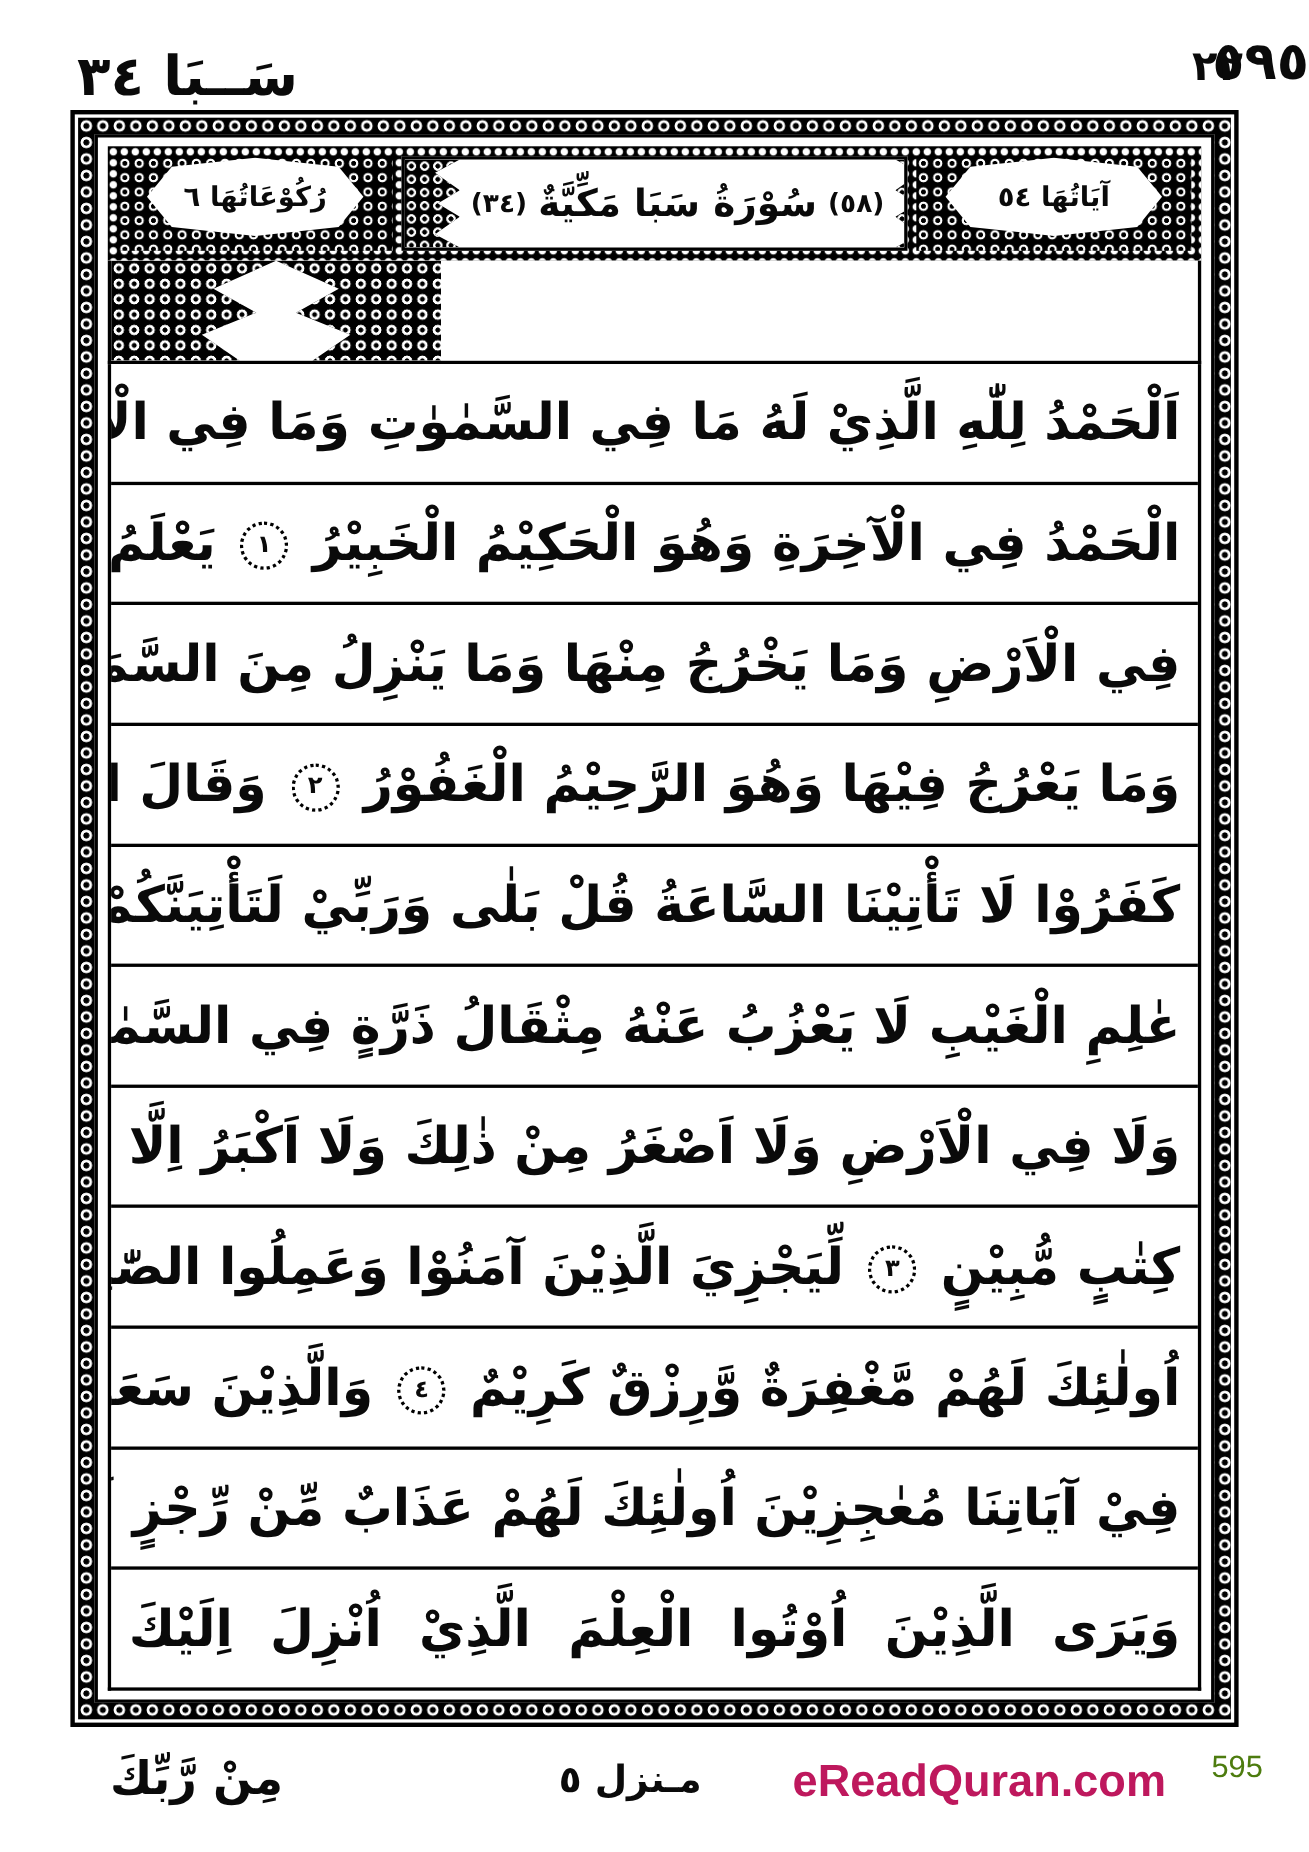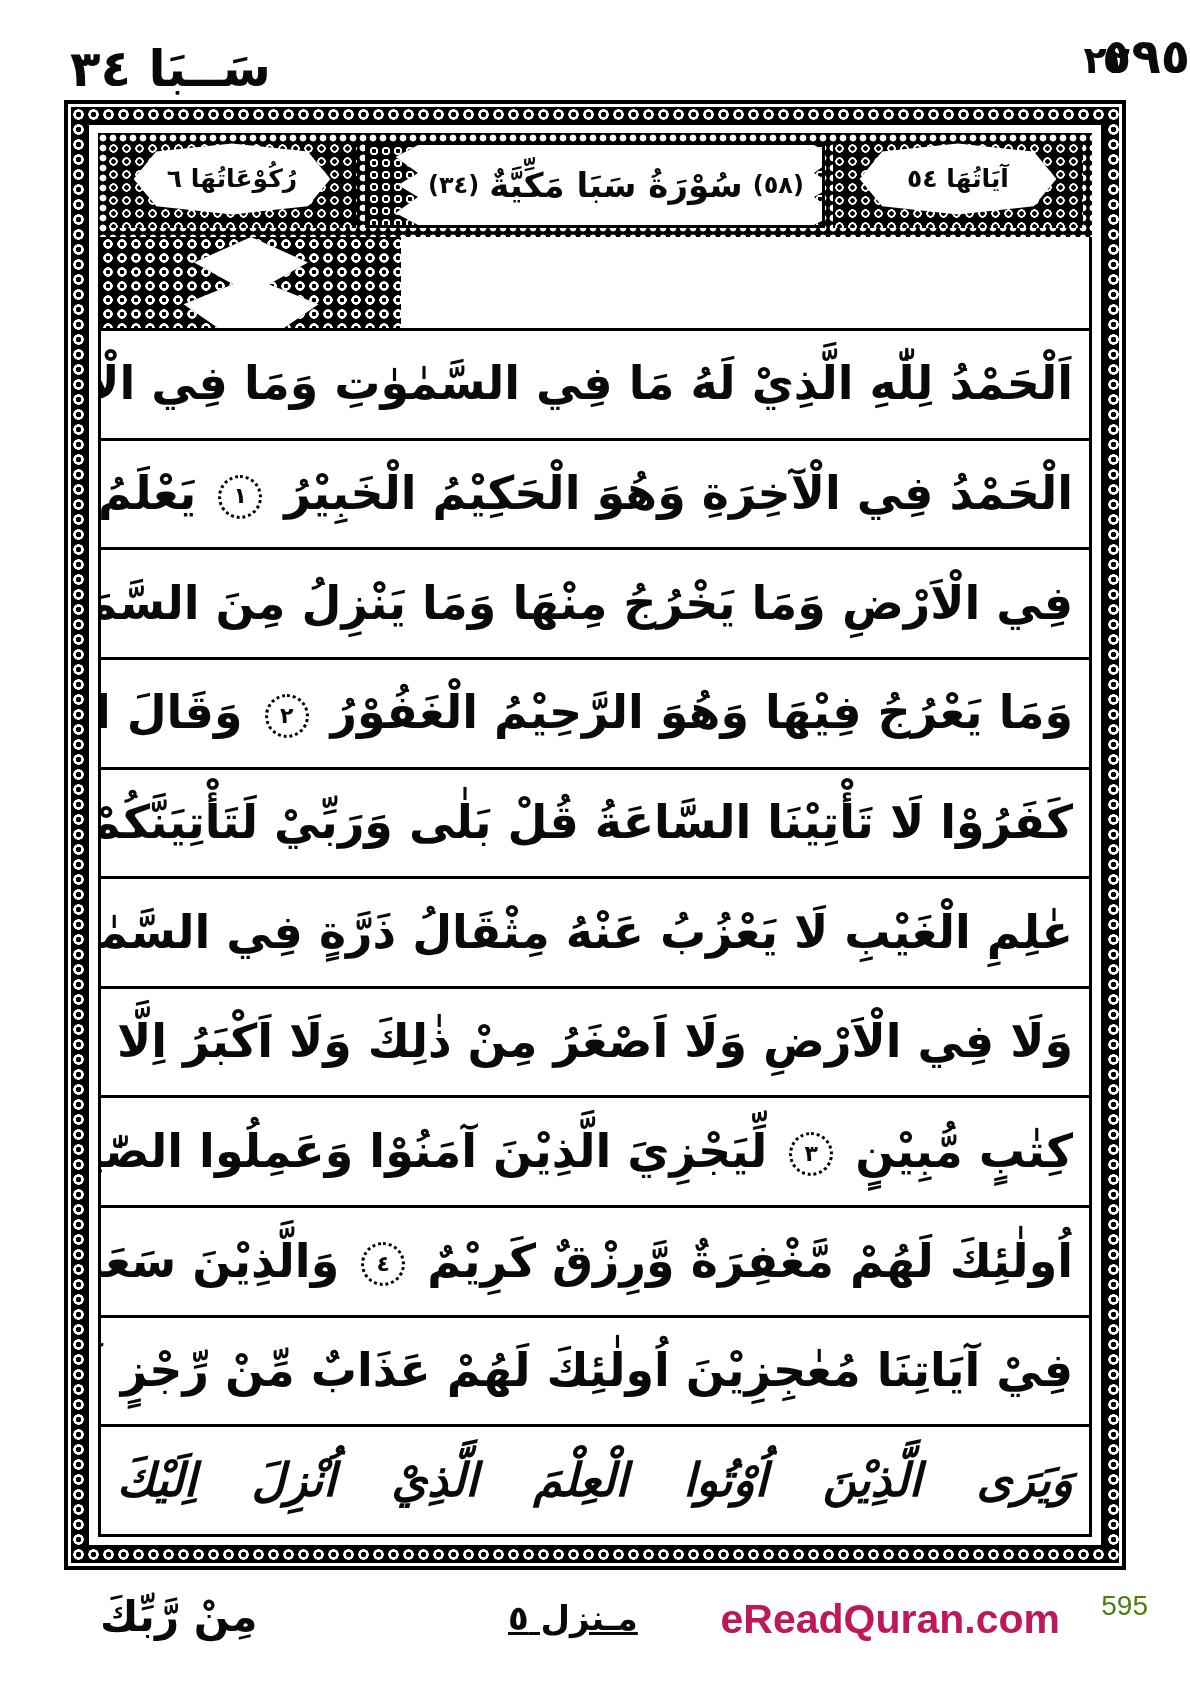--- a/index.html
+++ b/index.html
@@ -88,38 +88,38 @@
   }
   .rosette {
     display:inline-block; width:40px; height:40px;
     border:3px dotted #000; border-radius:50%;
     margin-inline-start:16px; flex:0 0 auto;
   }
 
   
   .lines { flex:1; box-sizing:border-box; border:3px solid #000; border-top:none; display:flex; flex-direction:column; background:#fff; }
   .line  { flex:1; border-bottom:3px solid #000; display:flex; align-items:center; padding:0 16px; overflow:hidden; }
-  .line:last-child { border-bottom:none;font-style:italic; }
+  .line:last-child { border-bottom:none; }
   .jt {
     width:100%; direction:rtl;
     text-align:justify; text-align-last:justify;
     font-size:46px; font-weight:bold; line-height:1.3;
     white-space:nowrap;
   }
   .ayah-marker {
     display:inline-flex; align-items:center; justify-content:center;
     width:44px; height:44px; box-sizing:border-box;
     border:3px dotted #000; border-radius:50%;
     font-size:22px; font-weight:bold; vertical-align:middle; margin:0 6px;
   }
 
   
   .foot { position:absolute; white-space:nowrap; }
   .f-catchword { left:100px;  top:1592px; font-size:42px; font-weight:bold; direction:rtl; }
-  .f-manzil    { left:508px; top:1598px; font-size:34px; font-weight:bold; direction:rtl;text-decoration:underline; }
+  .f-manzil    { left:508px; top:1598px; font-size:34px; font-weight:bold; direction:rtl; }
   .f-watermark { right:130px; top:1596px; font-size:41px; font-weight:bold; font-family:"Liberation Sans", sans-serif; color:#be185d; }
   .f-pagenum   { right:42px;  top:1590px; font-size:28px; font-family:Liberation Sans, sans-serif; color:#4d7c0f; }
 </style>
 </head>
 <body>
 
 <div class="runhead rh-left">سَــبَا ٣٤</div>
 <div class="runhead rh-center">٥٩٥</div>
 <div class="runhead rh-right">
   <span>٢٢</span>

